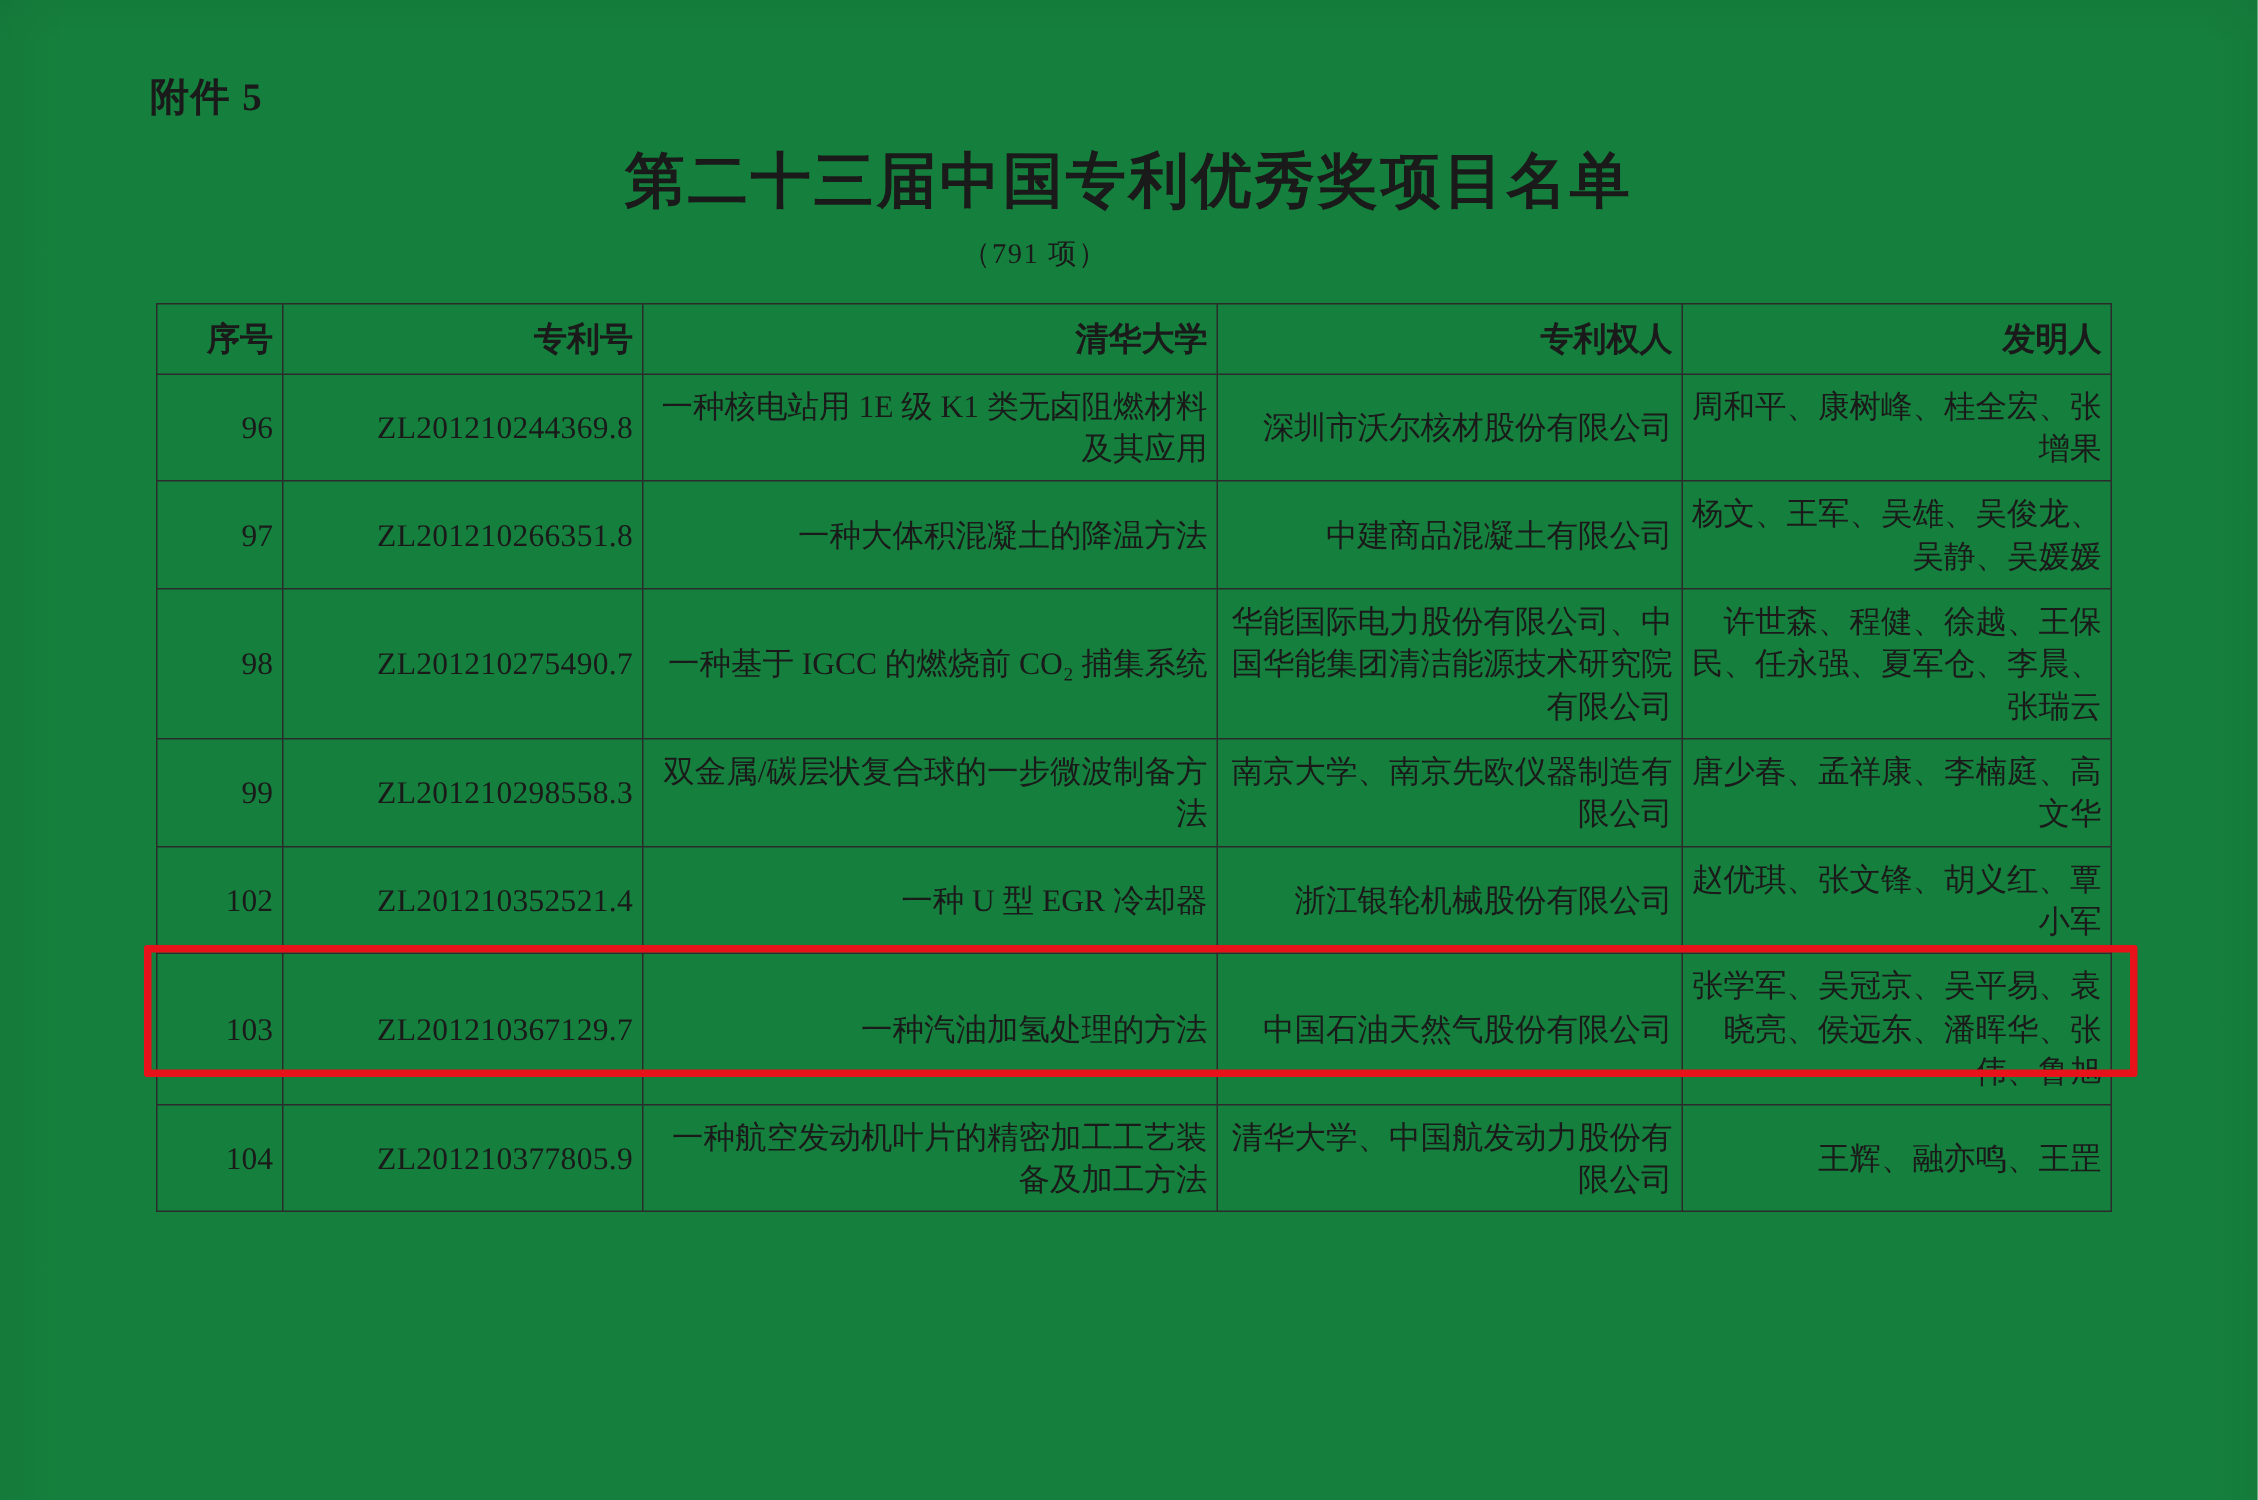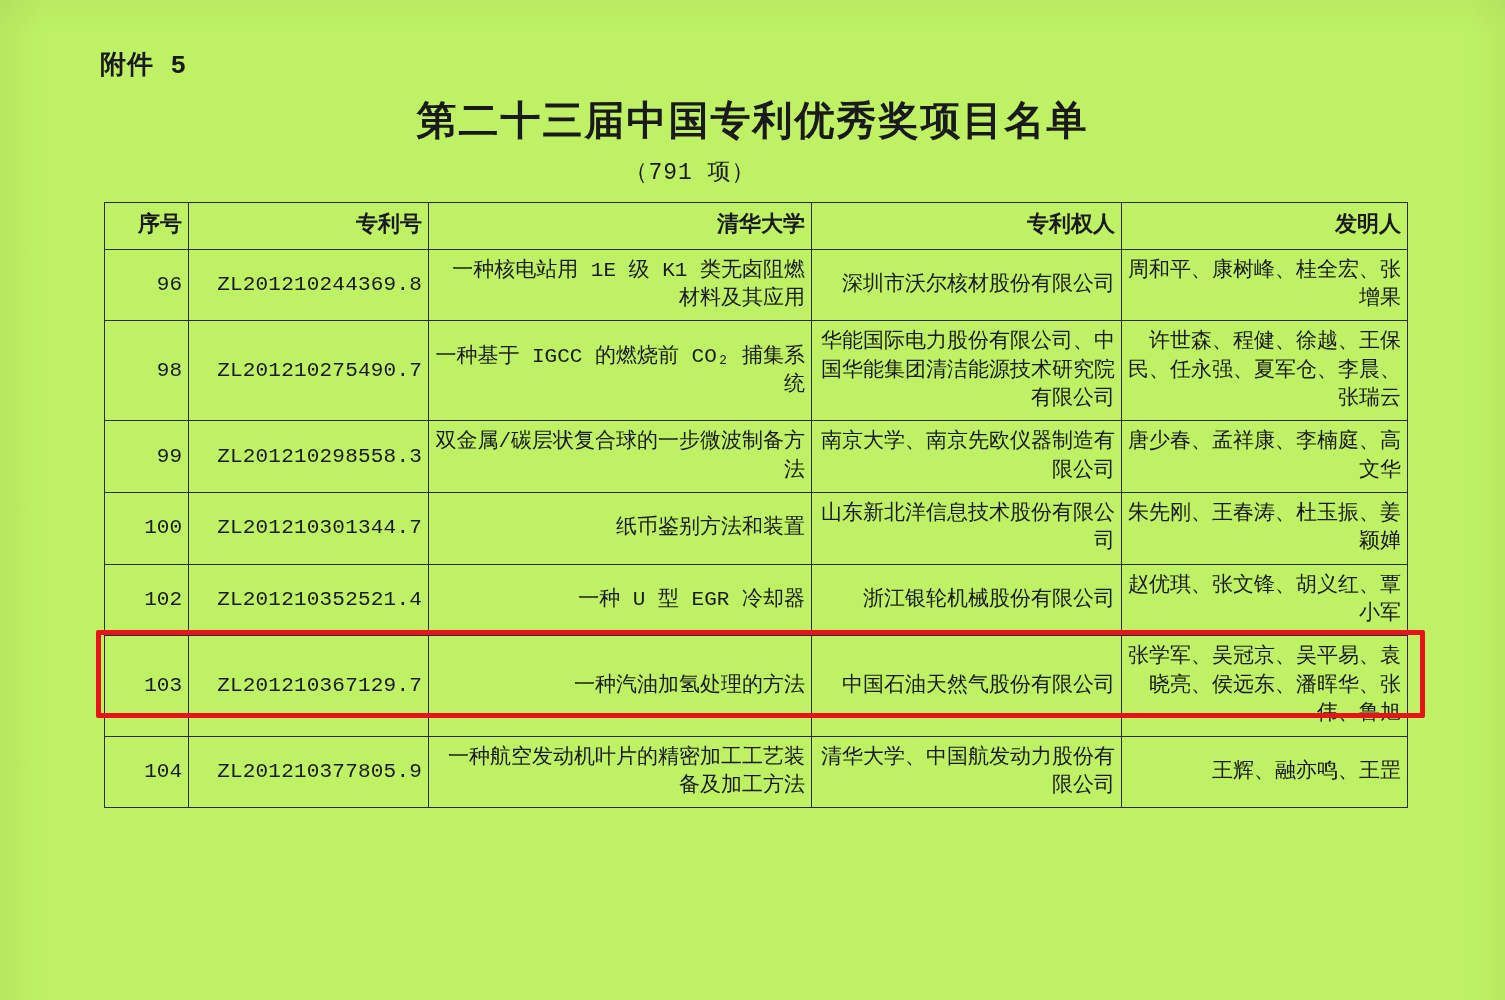--- a/index.html
+++ b/index.html
@@ -13,22 +13,21 @@
     font-family: "Liberation Serif", "DejaVu Serif", serif;
     color: #1a1a1a;
     position: relative;
     overflow: hidden;
   }
   .page {
     position: absolute;
     left: 0; top: 0;
     width: 1505px;
     height: 1000px;
-    background: #bef264;
-    font-family: Liberation Mono, monospace;
+    background: #15803d;
   }
   
   .page::before {
     content: "";
     position: absolute;
     left: 0; top: 0; right: 0; bottom: 0;
     background:
       linear-gradient(to right, rgba(0,0,0,0.045) 0px, rgba(0,0,0,0.0) 45px),
       linear-gradient(to left, rgba(0,0,0,0.035) 0px, rgba(0,0,0,0.0) 40px),
       linear-gradient(to bottom, rgba(0,0,0,0.03) 0px, rgba(0,0,0,0.0) 30px);
@@ -51,21 +50,21 @@
     font-size: 40px;
     font-weight: 700;
     letter-spacing: 2px;
   }
   .doc-subtitle {
     position: absolute;
     left: 0;
     top: 156px;
     width: 1380px;
     text-align: center;
-    font-size: 23px;
+    font-size: 19px;
     letter-spacing: 1px;
   }
   .table-wrap {
     position: absolute;
     left: 104px;
     top: 202px;
     width: 1303px;
   }
   table.patent-table {
     border-collapse: collapse;
@@ -142,41 +141,41 @@
       </thead>
       <tbody id="table-body">
           <tr>
             <td class="idx">96</td>
             <td class="pno">ZL201210244369.8</td>
             <td class="pname">一种核电站用 1E 级 K1 类无卤阻燃材料及其应用</td>
             <td class="powner">深圳市沃尔核材股份有限公司</td>
             <td class="pinv">周和平、康树峰、桂全宏、张增果</td>
           </tr>
           <tr>
+            <td class="idx">97</td>
+            <td class="pno">ZL201210266351.8</td>
+            <td class="pname">一种大体积混凝土的降温方法</td>
+            <td class="powner">中建商品混凝土有限公司</td>
+            <td class="pinv">杨文、王军、吴雄、吴俊龙、吴静、吴媛媛</td>
+          </tr>
+          <tr>
             <td class="idx">98</td>
             <td class="pno">ZL201210275490.7</td>
             <td class="pname">一种基于 IGCC 的燃烧前 CO₂ 捕集系统</td>
             <td class="powner">华能国际电力股份有限公司、中国华能集团清洁能源技术研究院有限公司</td>
             <td class="pinv">许世森、程健、徐越、王保民、任永强、夏军仓、李晨、张瑞云</td>
           </tr>
           <tr>
             <td class="idx">99</td>
             <td class="pno">ZL201210298558.3</td>
             <td class="pname">双金属/碳层状复合球的一步微波制备方法</td>
             <td class="powner">南京大学、南京先欧仪器制造有限公司</td>
             <td class="pinv">唐少春、孟祥康、李楠庭、高文华</td>
           </tr>
           <tr>
-            <td class="idx">100</td>
-            <td class="pno">ZL201210301344.7</td>
-            <td class="pname">纸币鉴别方法和装置</td>
-            <td class="powner">山东新北洋信息技术股份有限公司</td>
-            <td class="pinv">朱先刚、王春涛、杜玉振、姜颖婵</td>
-          </tr>
-          <tr>
             <td class="idx">102</td>
             <td class="pno">ZL201210352521.4</td>
             <td class="pname">一种 U 型 EGR 冷却器</td>
             <td class="powner">浙江银轮机械股份有限公司</td>
             <td class="pinv">赵优琪、张文锋、胡义红、覃小军</td>
           </tr>
           <tr>
             <td class="idx">103</td>
             <td class="pno">ZL201210367129.7</td>
             <td class="pname">一种汽油加氢处理的方法</td>

